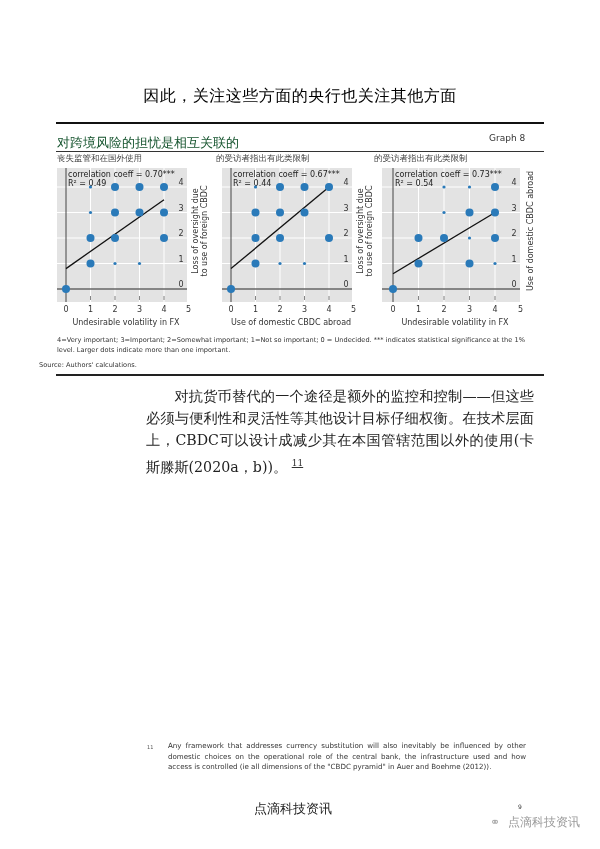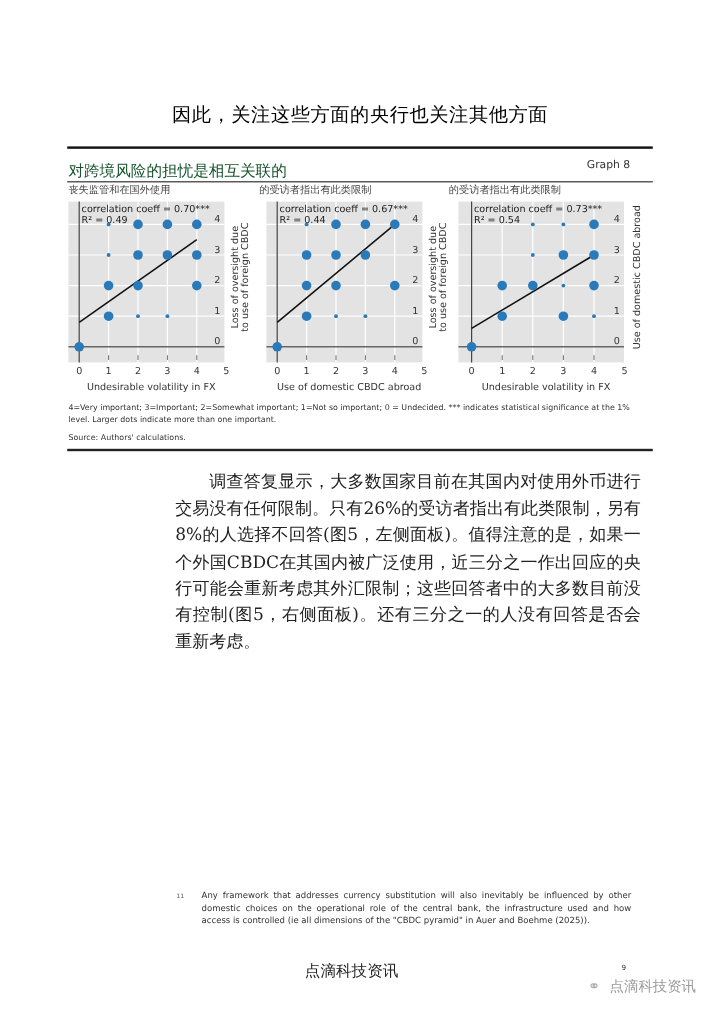--- a/index.html
+++ b/index.html
@@ -180,27 +180,27 @@
     <circle cx="89.5" cy="46.5" r="4" fill="#2a7ab9"></circle>
     <circle cx="89.5" cy="21" r="1.6" fill="#2a7ab9"></circle>
     <circle cx="115" cy="97.5" r="1.6" fill="#2a7ab9"></circle>
     <circle cx="115" cy="72" r="4" fill="#2a7ab9"></circle>
     <circle cx="115" cy="46.5" r="4" fill="#2a7ab9"></circle>
     <circle cx="115" cy="21" r="4" fill="#2a7ab9"></circle>
   </svg>
 
 <div class="abs footnote-line" style="left:57px; top:336px;">4=Very important; 3=Important; 2=Somewhat important; 1=Not so important; 0 = Undecided. *** indicates statistical significance at the 1%</div>
 <div class="abs footnote-line" style="left:57px; top:346px;">level. Larger dots indicate more than one important.</div>
-<div class="abs footnote-line" style="left:57px; top:361px;">Source: Authors' calculations.</div>
+<div class="abs footnote-line" style="left:39px; top:361px;">Source: Authors' calculations.</div>
 <div class="abs rule-bottom"></div>
 
 <div class="abs body-text" style="top:385px;">
-  <p style="margin-top:6px;">调查答复显示，大多数国家目前在其国内对使用外币进行交易没有任何限制。只有26%的受访者指出有此类限制，另有8%的人选择不回答(图5，左侧面板)。值得注意的是，如果一个外国CBDC在其国内被广泛使用，近三分之一作出回应的央行可能会重新考虑其外汇限制；这些回答者中的大多数目前没有控制(图5，右侧面板)。还有三分之一的人没有回答是否会重新考虑。</p>
+  <p><span>对抗货币替代的一个途径是额外的监控和控制——但这些必须与便利性和灵活性等其他设计目标仔细权衡。在技术层面上，CBDC可以设计成减少其在本国管辖范围以外的使用(卡斯滕斯(2020a，b))。</span> <span class="fnref">11</span></p>
 </div>
 
 <div class="abs fn-marker">11</div>
-<div class="abs fn-text">Any framework that addresses currency substitution will also inevitably be influenced by other domestic choices on the operational role of the central bank, the infrastructure used and how access is controlled (ie all dimensions of the "CBDC pyramid" in Auer and Boehme (2025)).</div>
+<div class="abs fn-text">Any framework that addresses currency substitution will also inevitably be influenced by other domestic choices on the operational role of the central bank, the infrastructure used and how access is controlled (ie all dimensions of the "CBDC pyramid" in Auer and Boehme (2012)).</div>
 
 <div class="abs footer-brand">点滴科技资讯</div>
 <div class="abs page-num">9</div>
 <div class="abs watermark">
   <span style="display:inline-block;width:18px;color:#aaa;">⚭</span><span>点滴科技资讯</span>
 </div>
 
 </body></html>

